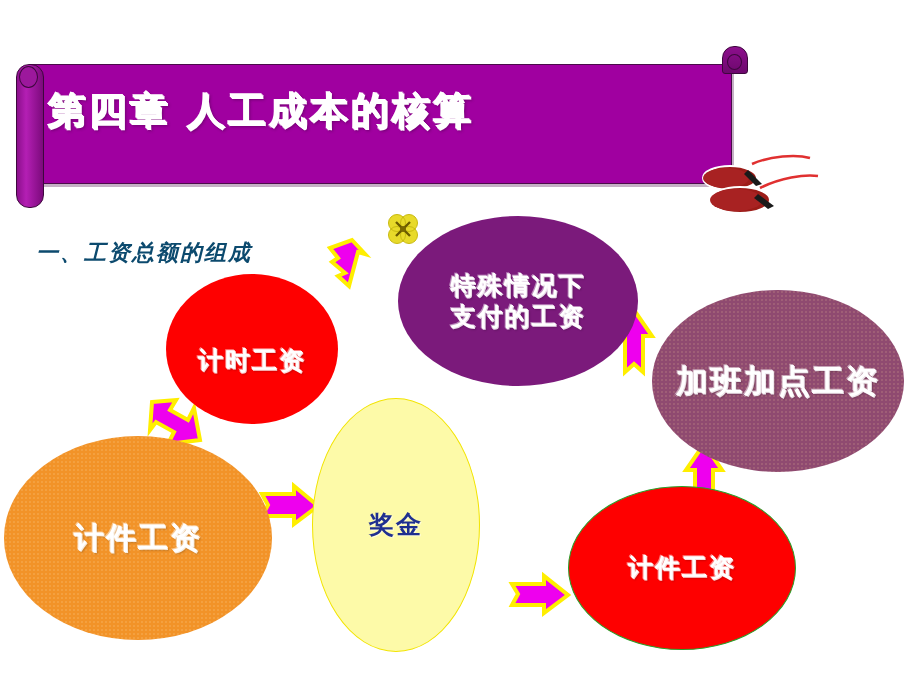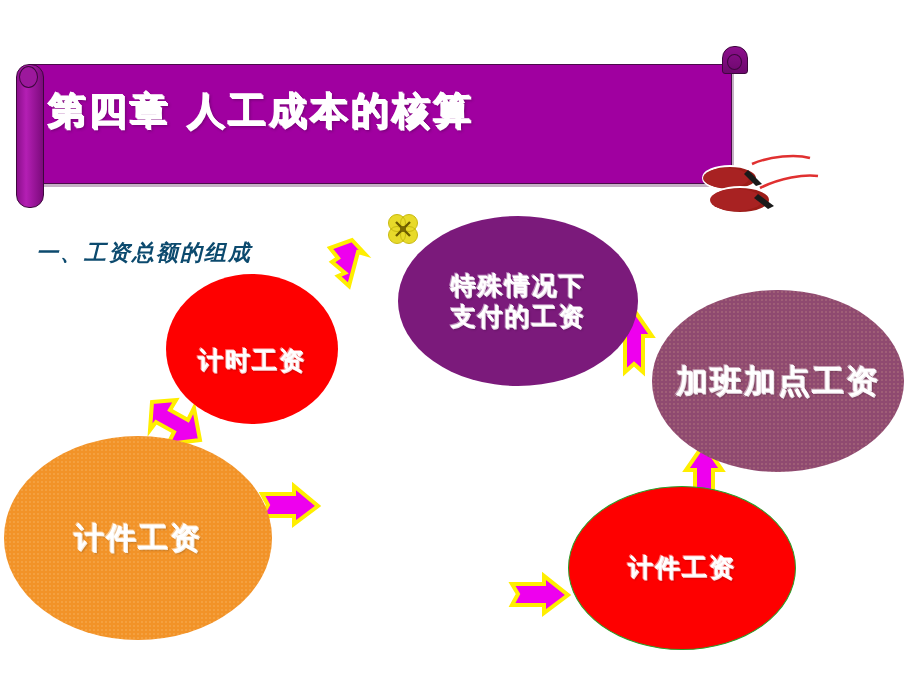--- a/index.html
+++ b/index.html
@@ -267,18 +267,21 @@
   </div>
 
   <div class="node node-white-text" id="node-jiaban">
     <span class="lbl">加班加点工资</span>
   </div>
 
   <div class="node node-white-text" id="node-jijian">
     <span class="lbl">计件工资</span>
   </div>
 
+  <div class="node node-blue-text" id="node-jiangjin">
+    <span class="lbl">奖金</span>
+  </div>
 
   <div class="node node-white-text" id="node-jintie">
     <span class="lbl">计件工资</span>
   </div>
 
 </div>
 
 </body></html>

